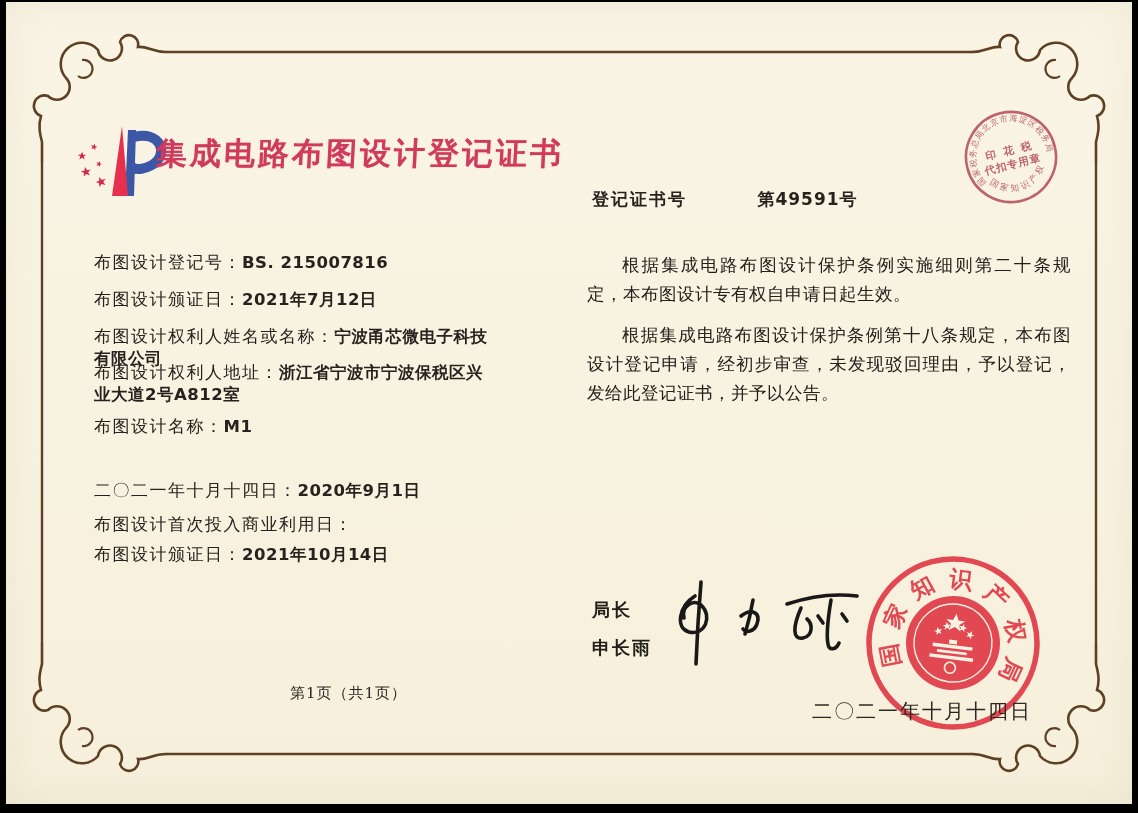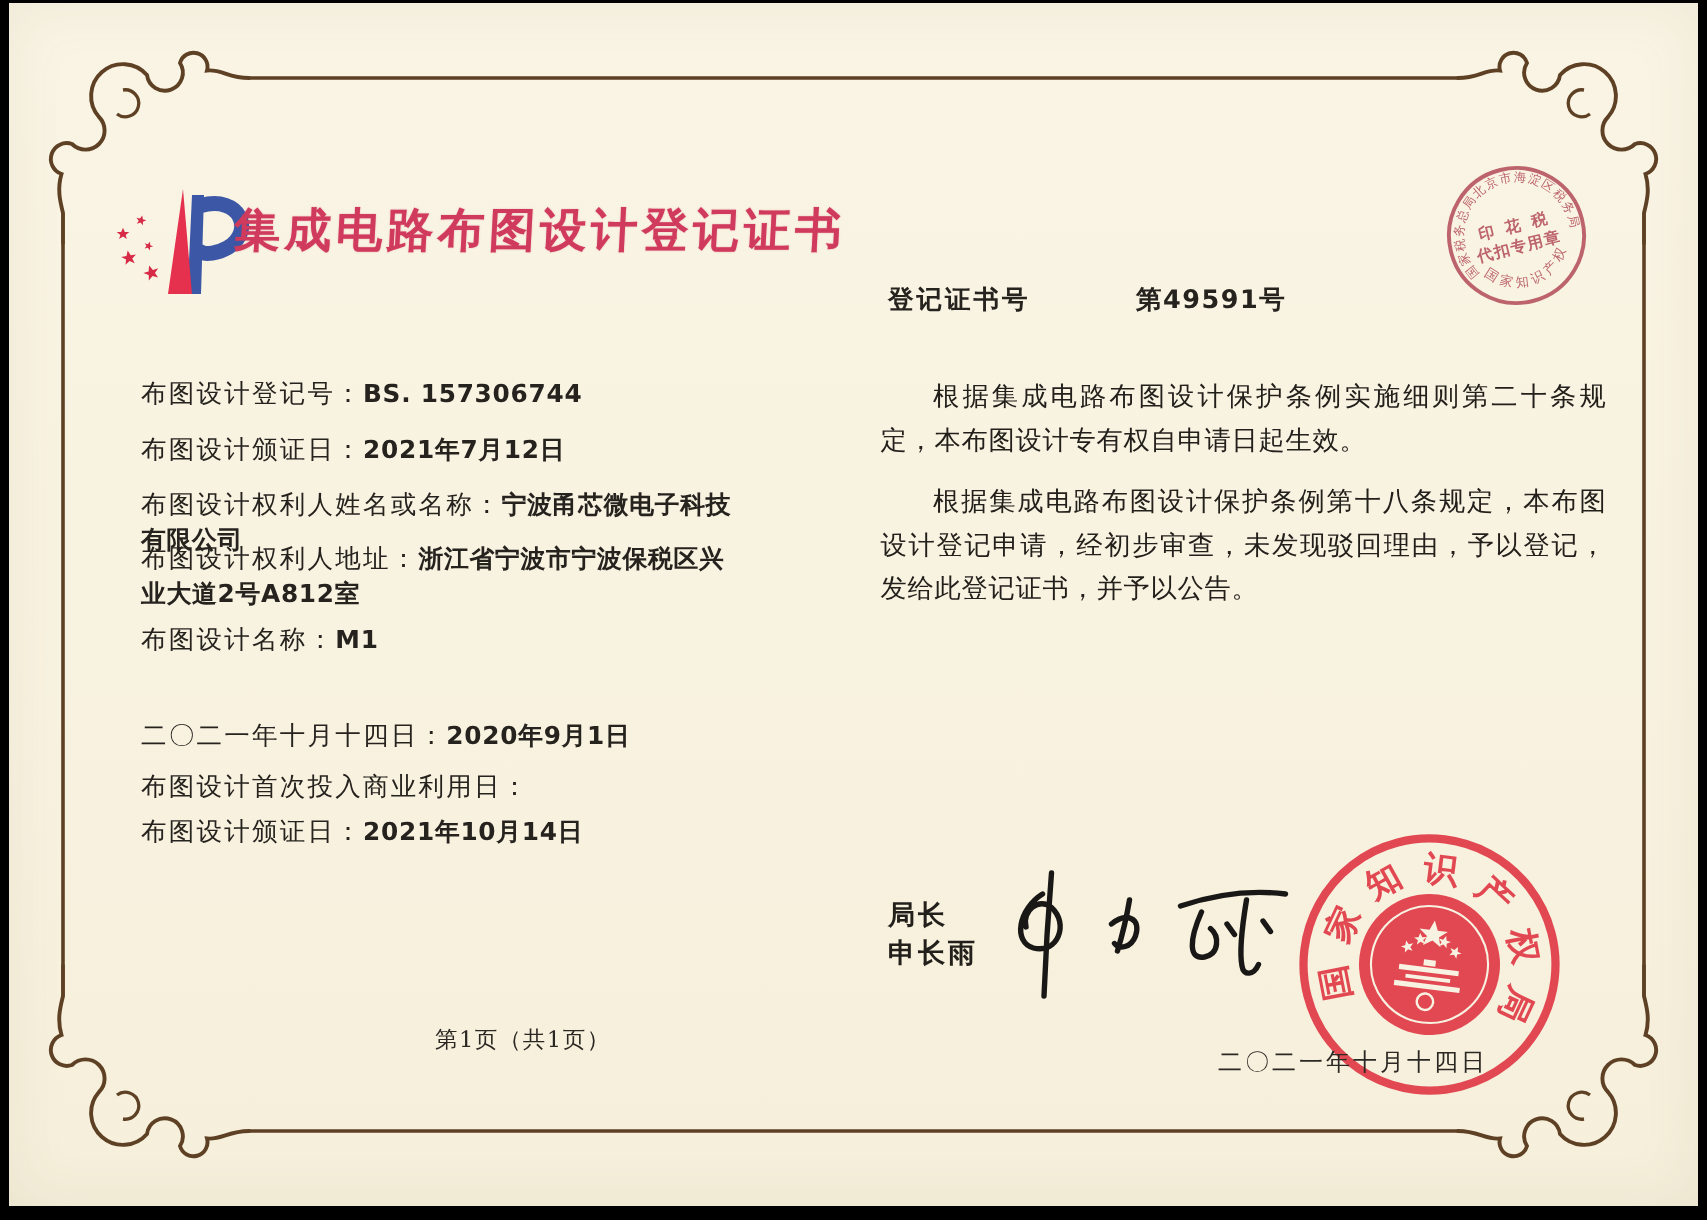--- a/index.html
+++ b/index.html
@@ -42,28 +42,28 @@
   .paras{
     position:absolute;left:581px;top:249px;width:484px;
     font-family:"DejaVu Serif","Liberation Serif",serif;
     font-size:17.5px;line-height:1.66;color:#23201c;
     text-align:justify;
   }
   .paras p{margin:0 0 12px 0;text-indent:2em;letter-spacing:.5px;}
 
   
   .sig-titles{position:absolute;left:586px;top:596px;font-size:18px;font-weight:bold;color:#23201c;letter-spacing:2px;}
-  .sig-name{margin-top:1px;font-family:Liberation Mono, monospace;}
+  .sig-name{margin-top:14px;font-family:Liberation Mono, monospace;}
   .sig-script{position:absolute;left:655px;top:572px;}
 
   
   .seal-date{
     position:absolute;left:806px;top:696px;width:250px;
     font-family:"DejaVu Serif","Liberation Serif",serif;
-    font-size:16px;color:#2b2823;letter-spacing:2px;font-weight:500;white-space:nowrap;
+    font-size:20px;color:#2b2823;letter-spacing:2px;font-weight:500;white-space:nowrap;
   }
   .page-footer{
     position:absolute;left:238px;top:682px;
     font-family:"DejaVu Serif","Liberation Serif",serif;
     font-size:15px;color:#2b2823;letter-spacing:1px;margin-left:46px;
   }
   .stamp-svg{position:absolute;left:940px;top:90px;}
   .seal-svg{position:absolute;left:852px;top:546px;}
 </style>
 </head>
@@ -123,21 +123,21 @@
 
   <div class="cert-title">集成电路布图设计登记证书</div>
 
   <div class="certno-row">
     <span class="certno-label">登记证书号</span>
     <span class="certno-value">第49591号</span>
   </div>
 
   <div class="fields">
     <div class="field" style="top:250px">
-      <span class="f-label">布图设计登记号：</span><span class="f-value">BS. 157306744</span>
+      <span class="f-label">布图设计登记号：</span><span class="f-value">BS. 215007816</span>
     </div>
     <div class="field" style="top:287px">
       <span class="f-label">布图设计颁证日：</span><span class="f-value">2021年7月12日</span>
     </div>
     <div class="field" style="top:324px;width:404px">
       <span class="f-label">布图设计权利人姓名或名称：</span><span class="f-value">宁波甬芯微电子科技有限公司</span>
     </div>
     <div class="field" style="top:360px;width:404px">
       <span class="f-label">布图设计权利人地址：</span><span class="f-value">浙江省宁波市宁波保税区兴业大道2号A812室</span>
     </div>

